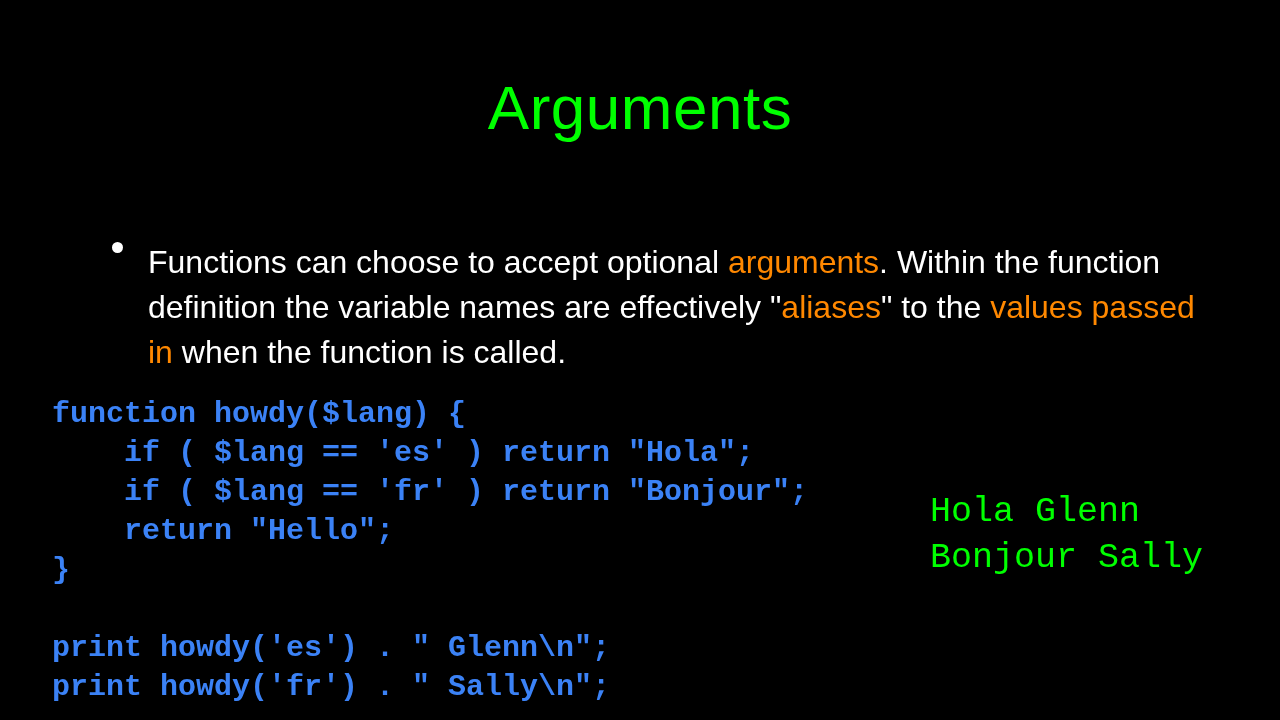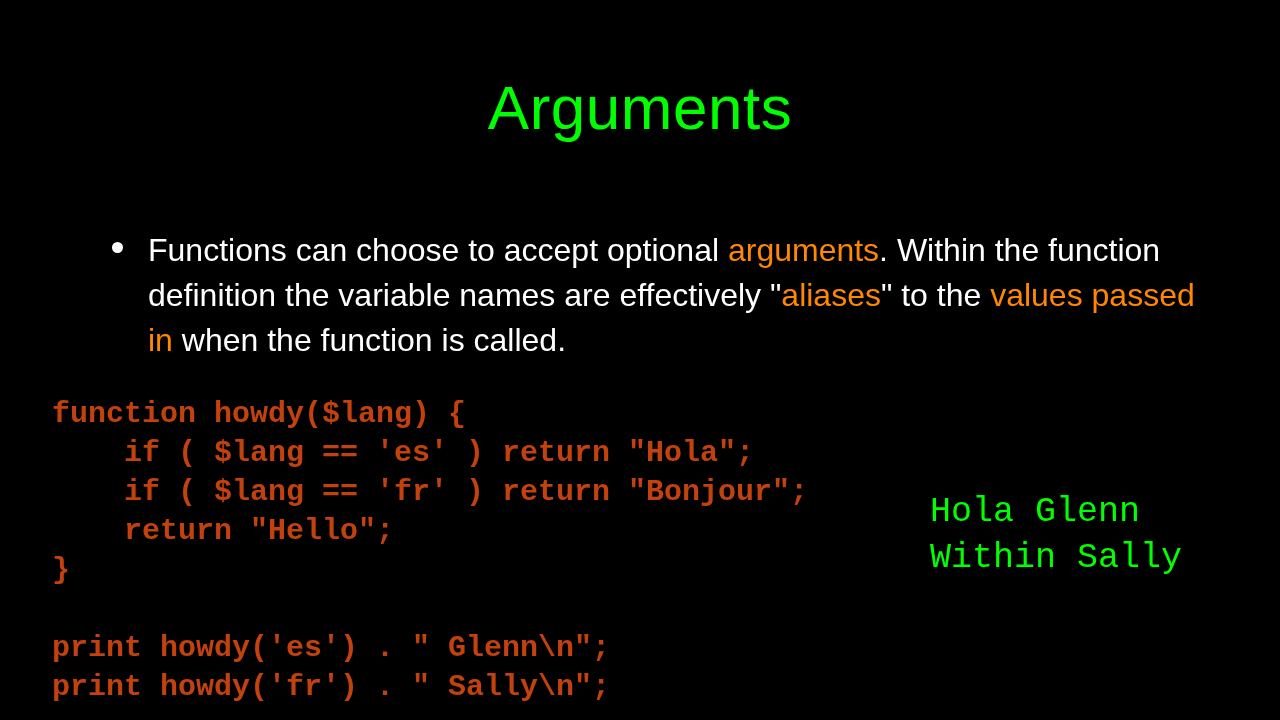--- a/index.html
+++ b/index.html
@@ -31,29 +31,30 @@
     top: 228px;
     left: 100px;
     right: 60px;
   }
   .bullet-text {
     color: #ffffff;
     font-size: 32px;
     line-height: 1.4;
     margin-left: 48px;
     font-weight: 400;
+    margin-top: 12px;
   }
   .bullet-text .orange {
     color: #ff8800;
   }
   .code-block {
     position: absolute;
     top: 395px;
     left: 52px;
-    color: #c2410c;
+    color: #3b82f6;
     font-family: "Courier New", Courier, monospace;
     font-size: 30px;
     font-weight: bold;
     line-height: 1.3;
     white-space: pre;
   }
   .output-block {
     position: absolute;
     top: 490px;
     left: 930px;
@@ -91,15 +92,15 @@
   <div class="code-block">function howdy($lang) {
     if ( $lang == 'es' ) return "Hola";
     if ( $lang == 'fr' ) return "Bonjour";
     return "Hello";
 }
 
 print howdy('es') . " Glenn\n";
 print howdy('fr') . " Sally\n";</div>
 
   <div class="output-block">Hola Glenn
-Within Sally</div>
+Bonjour Sally</div>
 
 </div>
 
 </body></html>

